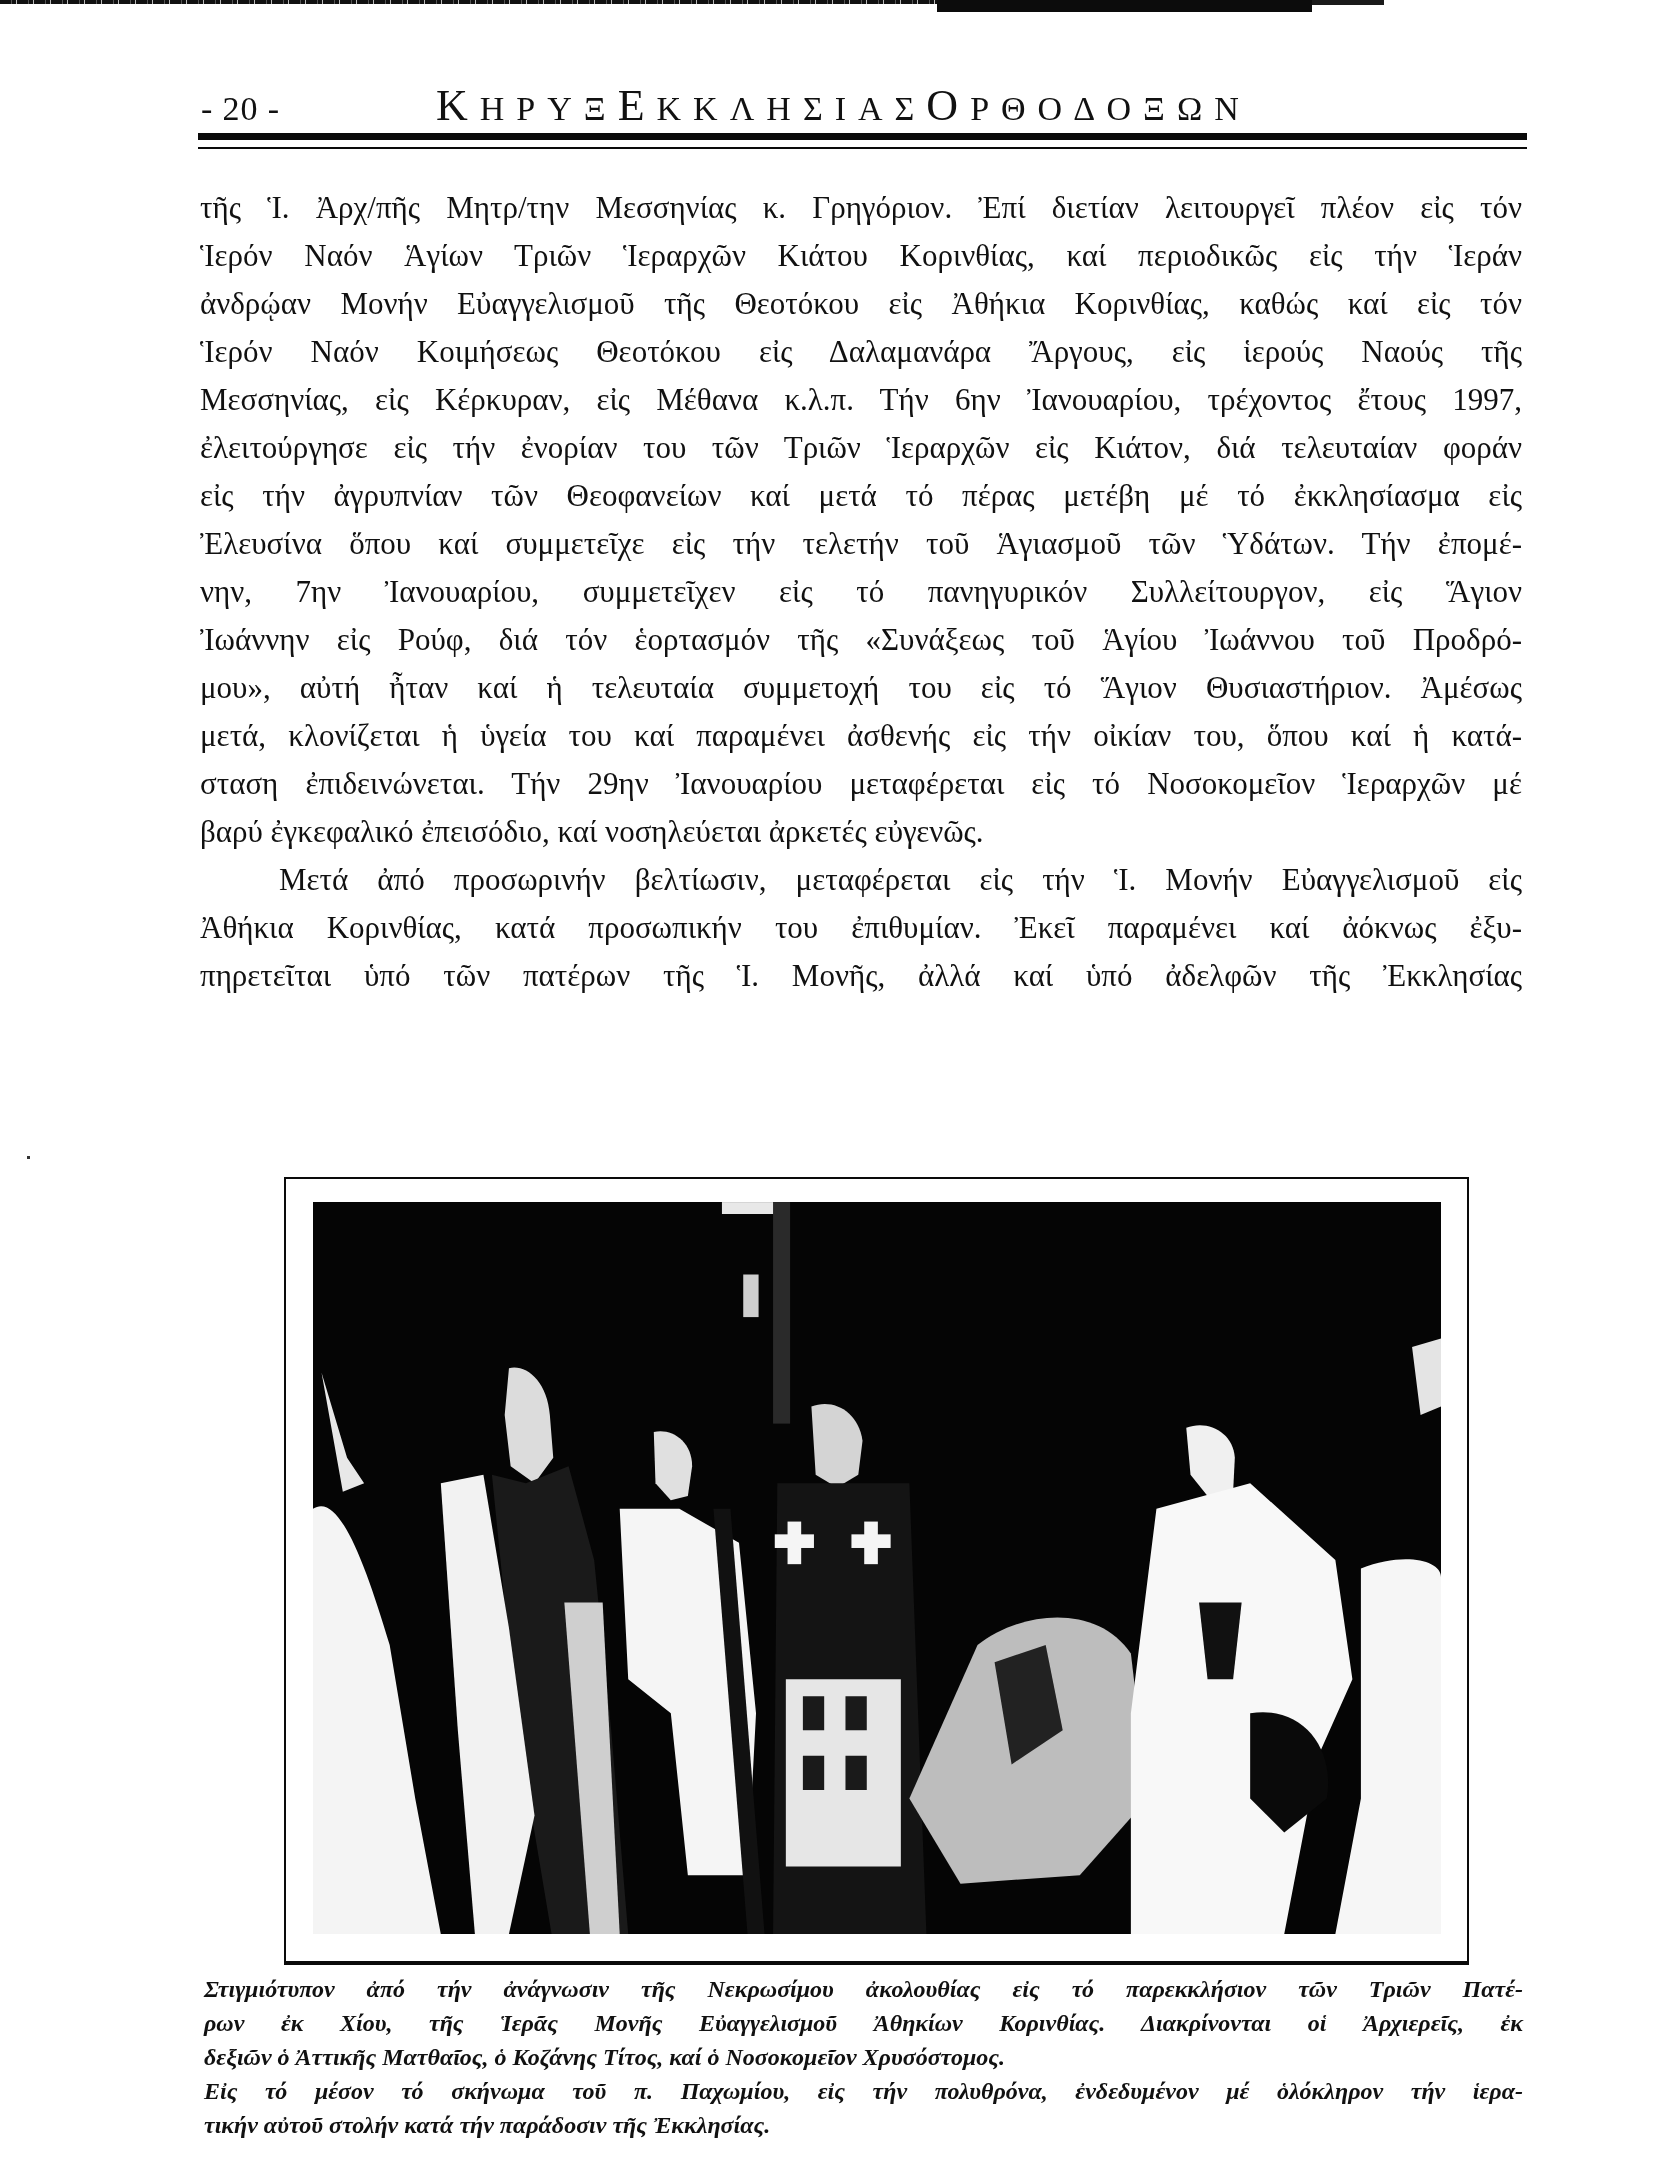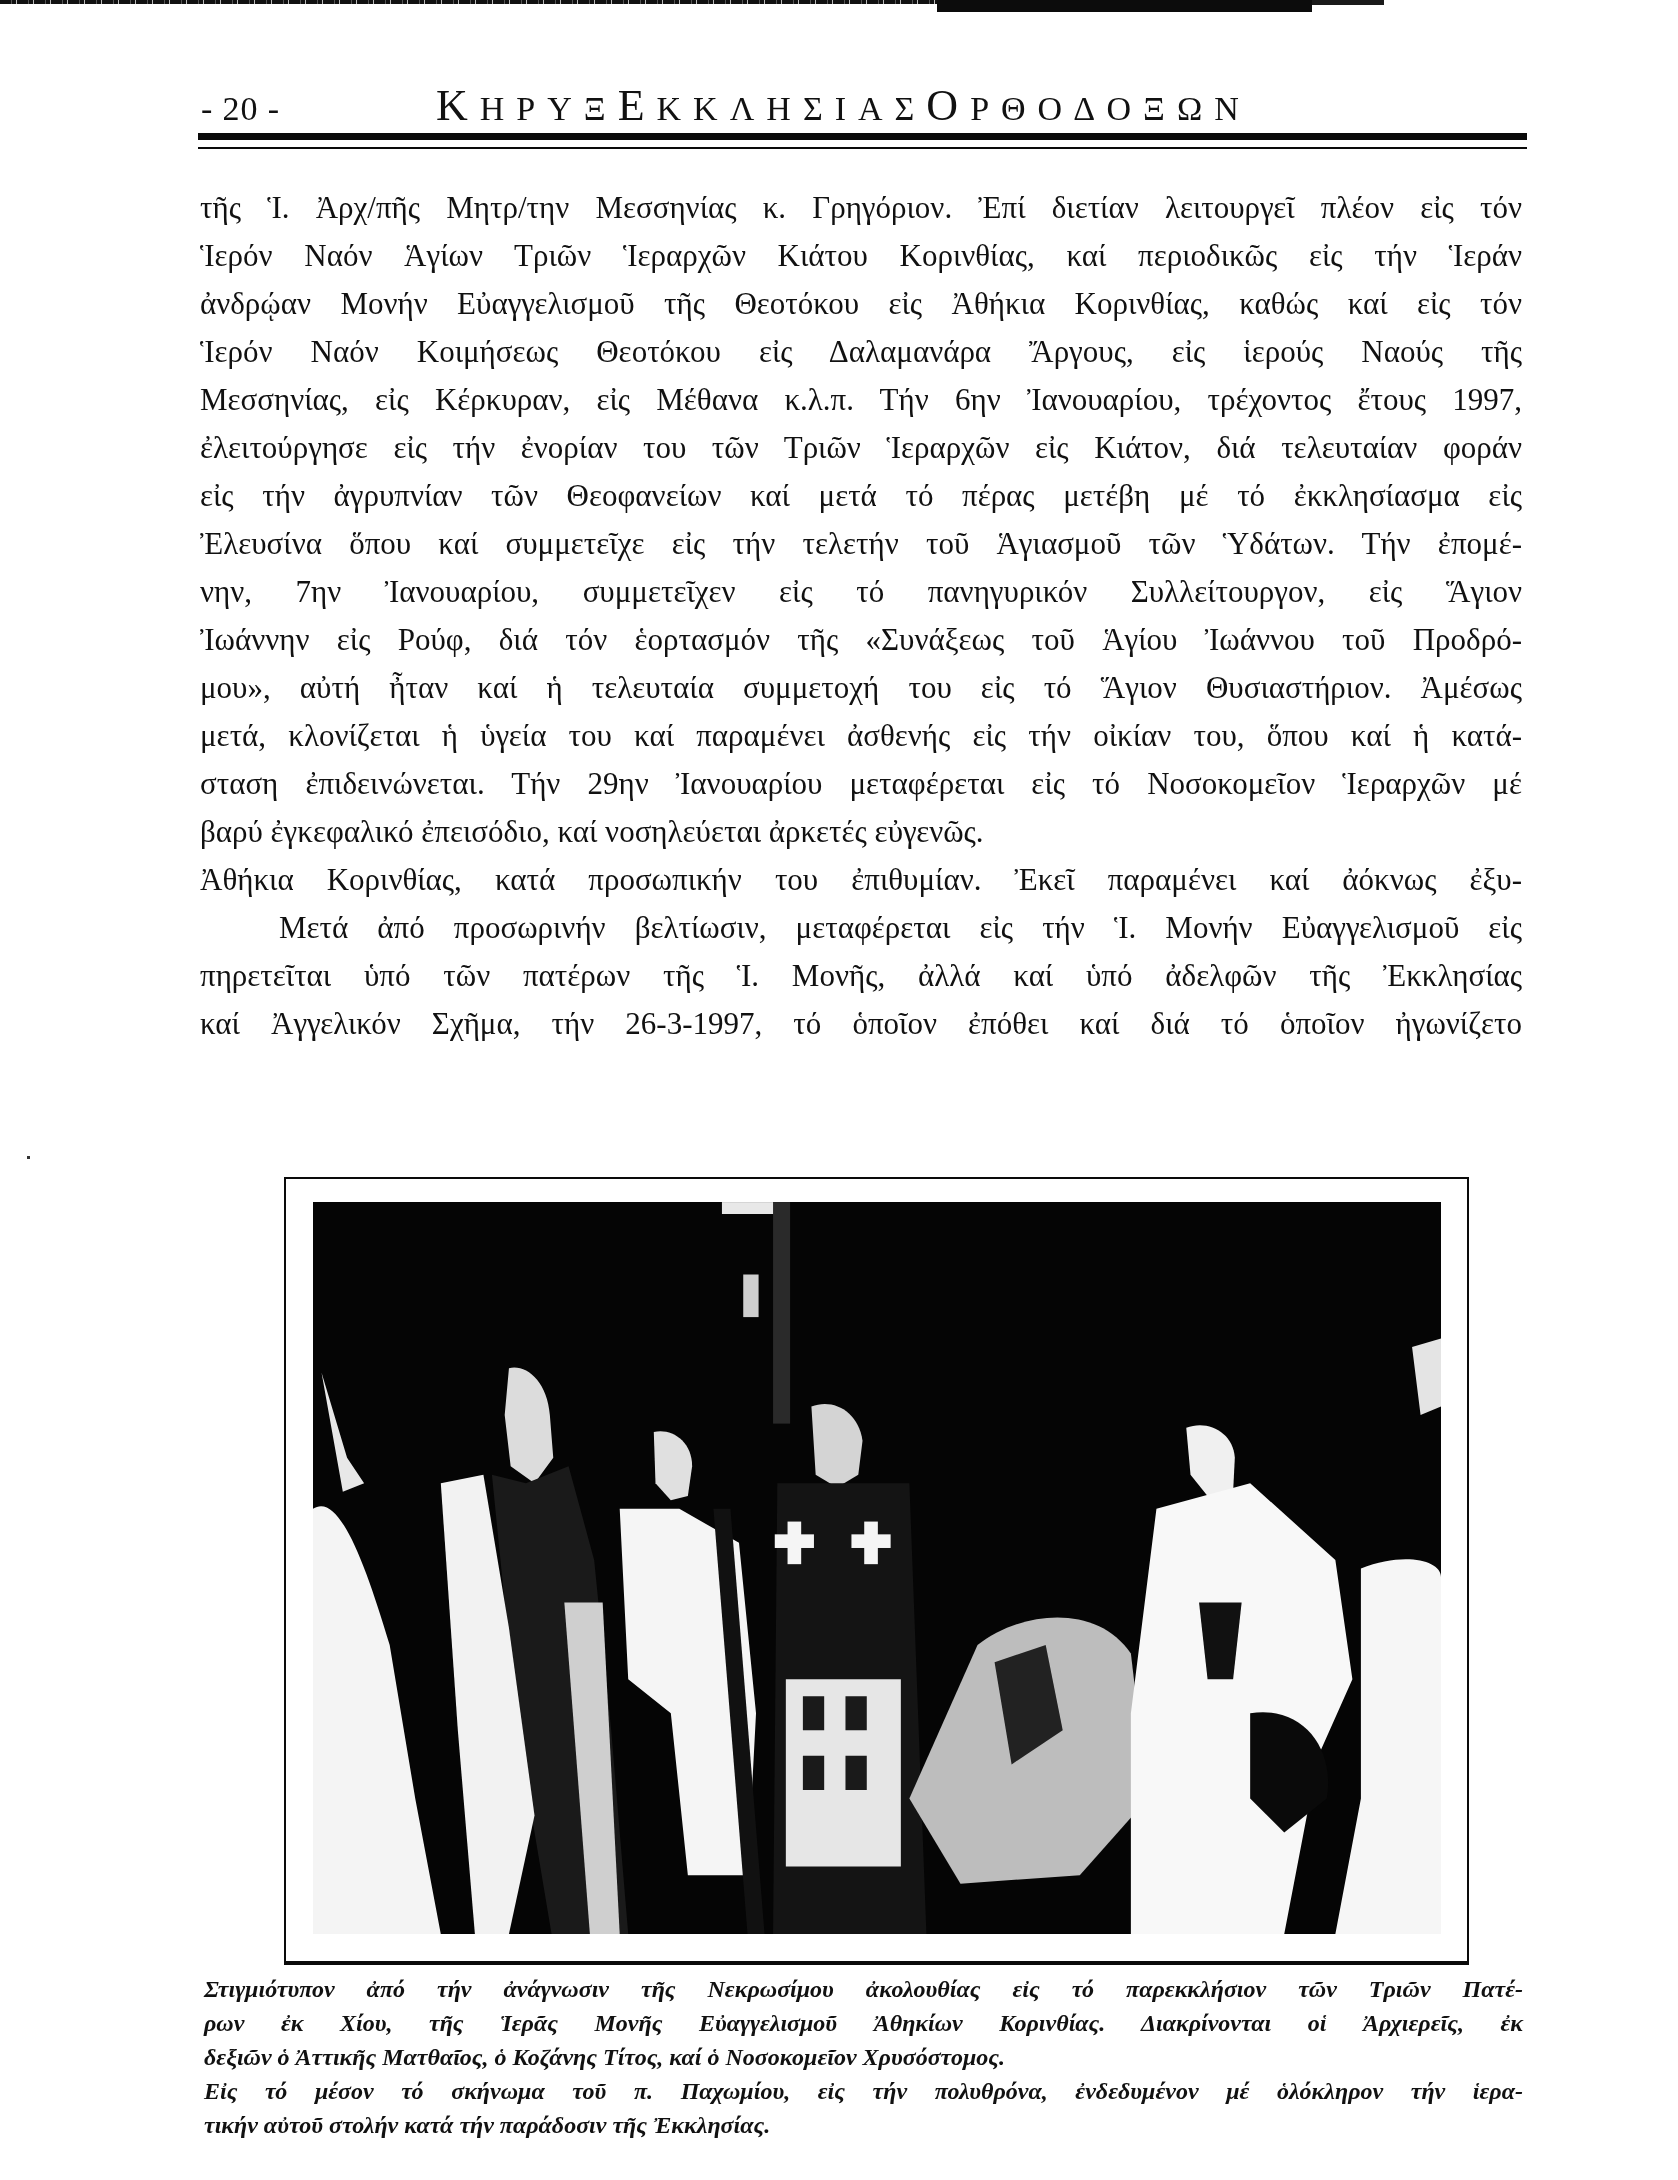--- a/index.html
+++ b/index.html
@@ -156,24 +156,23 @@
   <span class="line">Μεσσηνίας, εἰς Κέρκυραν, εἰς Μέθανα κ.λ.π. Τήν 6ην Ἰανουαρίου, τρέχοντος ἔτους 1997,</span>
   <span class="line">ἐλειτούργησε εἰς τήν ἐνορίαν του τῶν Τριῶν Ἱεραρχῶν εἰς Κιάτον, διά τελευταίαν φοράν</span>
   <span class="line">εἰς τήν ἀγρυπνίαν τῶν Θεοφανείων καί μετά τό πέρας μετέβη μέ τό ἐκκλησίασμα εἰς</span>
   <span class="line">Ἐλευσίνα ὅπου καί συμμετεῖχε εἰς τήν τελετήν τοῦ Ἁγιασμοῦ τῶν Ὑδάτων. Τήν ἐπομέ-</span>
   <span class="line">νην, 7ην Ἰανουαρίου, συμμετεῖχεν εἰς τό πανηγυρικόν Συλλείτουργον, εἰς Ἅγιον</span>
   <span class="line">Ἰωάννην εἰς Ρούφ, διά τόν ἑορτασμόν τῆς «Συνάξεως τοῦ Ἁγίου Ἰωάννου τοῦ Προδρό-</span>
   <span class="line">μου», αὐτή ἦταν καί ἡ τελευταία συμμετοχή του εἰς τό Ἅγιον Θυσιαστήριον. Ἀμέσως</span>
   <span class="line">μετά, κλονίζεται ἡ ὑγεία του καί παραμένει ἀσθενής εἰς τήν οἰκίαν του, ὅπου καί ἡ κατά-</span>
   <span class="line">σταση ἐπιδεινώνεται. Τήν 29ην Ἰανουαρίου μεταφέρεται εἰς τό Νοσοκομεῖον Ἱεραρχῶν μέ</span>
   <span class="line last">βαρύ ἐγκεφαλικό ἐπεισόδιο, καί νοσηλεύεται ἀρκετές εὐγενῶς.</span>
+  <span class="line indent">Μετά ἀπό προσωρινήν βελτίωσιν, μεταφέρεται εἰς τήν Ἱ. Μονήν Εὐαγγελισμοῦ εἰς</span>
   <span class="line">Ἀθήκια Κορινθίας, κατά προσωπικήν του ἐπιθυμίαν. Ἐκεῖ παραμένει καί ἀόκνως ἐξυ-</span>
-  <span class="line indent">Μετά ἀπό προσωρινήν βελτίωσιν, μεταφέρεται εἰς τήν Ἱ. Μονήν Εὐαγγελισμοῦ εἰς</span>
   <span class="line">πηρετεῖται ὑπό τῶν πατέρων τῆς Ἱ. Μονῆς, ἀλλά καί ὑπό ἀδελφῶν τῆς Ἐκκλησίας</span>
-  <span class="line">καί Ἀγγελικόν Σχῆμα, τήν 26-3-1997, τό ὁποῖον ἐπόθει καί διά τό ὁποῖον ἠγωνίζετο</span>
 </div>
 
 <div class="figure-frame"></div>
 <div class="photo" title="Black-and-white photograph of Orthodox hierarchs in vestments during a funeral service">
   <svg width="1128" height="732" viewBox="0 0 1324 859">
     <rect x="0" y="0" width="1324" height="859" fill="#050505"></rect>
 
     <path d="M0 360 C30 340 60 420 90 520 L120 700 L150 859 L0 859 Z" fill="#f4f4f4"></path>
     <path d="M10 200 L40 300 L60 330 L35 340 Z" fill="#e8e8e8"></path>
 

